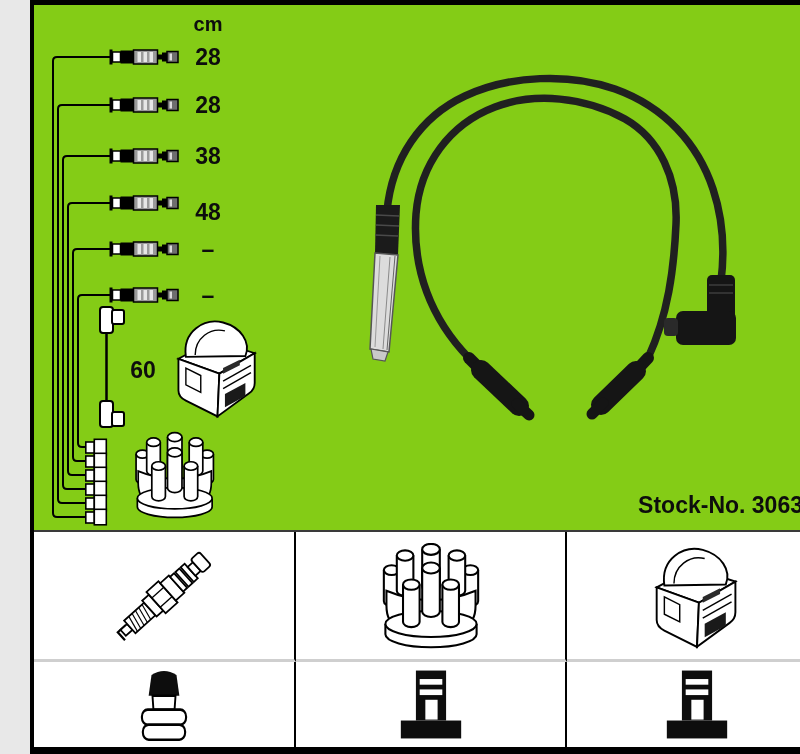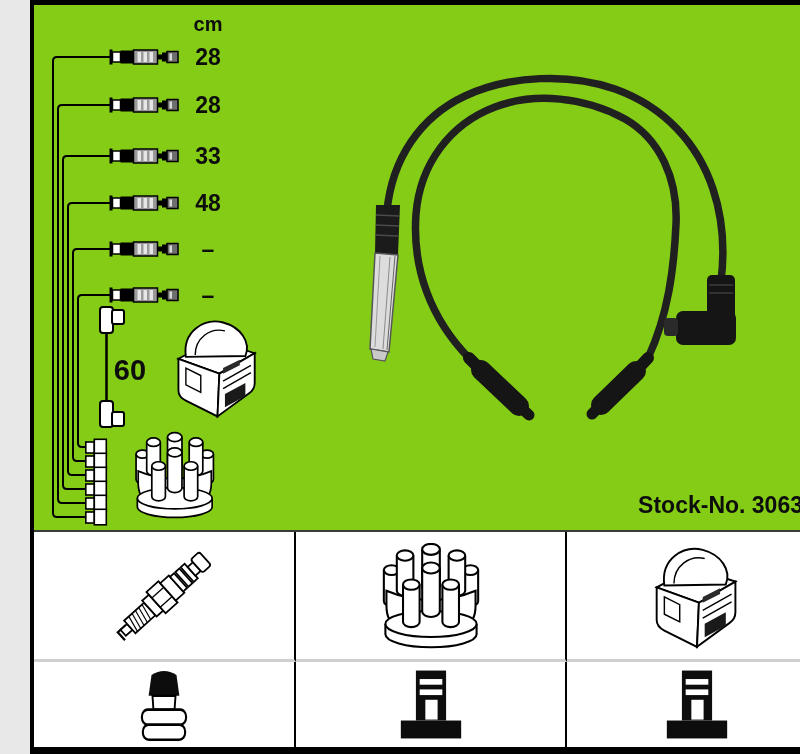--- a/index.html
+++ b/index.html
@@ -10,21 +10,21 @@
   .frame-bar{position:absolute;background:#000;}
   .frame-top{left:0;top:0;width:800px;height:5px;}
   .frame-left{left:0;top:0;width:4px;height:754px;}
   .frame-right{right:0;top:0;width:3px;height:754px;}
   .frame-bottom{left:0;bottom:0;width:800px;height:7px;}
 
   .abs{position:absolute;}
   .lbl{position:absolute;font-weight:700;color:#0d0d0d;text-align:center;}
   .lbl-cm{left:158px;top:12px;width:40px;font-size:20px;line-height:24px;}
   .len{left:156px;width:44px;height:26px;font-size:23px;line-height:26px;}
-  .lbl-60{left:78px;top:357px;width:44px;height:26px;font-size:29px;line-height:26px;}
+  .lbl-60{left:91px;top:357px;width:44px;height:26px;font-size:23px;line-height:26px;}
   .product-code{right:27px;top:452px;font-size:29px;letter-spacing:-0.5px;text-align:right;}
   .product-stock{right:27px;top:492px;font-size:23px;text-align:right;}
 
   .bottom-grid{
     position:absolute;left:4px;right:3px;top:530px;bottom:7px;
     border-top:2px solid #3a3a3a;
     display:grid;grid-template-columns:262px 271px 1fr;grid-template-rows:130px 1fr;
   }
   .cell{display:flex;align-items:center;justify-content:center;box-sizing:border-box;background:#fff;}
   .cell.cr{border-right:2px solid #000;}
@@ -169,22 +169,22 @@
       <rect x="70" y="401" width="13" height="26" rx="3" fill="#fff" stroke="#000" stroke-width="2"></rect>
       <rect x="82" y="412" width="12" height="14" rx="2" fill="#fff" stroke="#000" stroke-width="2"></rect>
     </g>
     <use href="#g-coil" transform="translate(141,316) scale(0.93)"></use>
     <use href="#g-cap" transform="translate(98,432) scale(0.85)"></use>
   </svg>
 
   <div class="lbl lbl-cm">cm</div>
   <div class="lbl len" style="top:44px">28</div>
   <div class="lbl len" style="top:92px">28</div>
-  <div class="lbl len" style="top:143px">33</div>
-  <div class="lbl len" style="top:190px">48</div>
+  <div class="lbl len" style="top:143px">38</div>
+  <div class="lbl len" style="top:199px">48</div>
   <div class="lbl len" style="top:236px">–</div>
   <div class="lbl len" style="top:282px">–</div>
   <div class="lbl lbl-60">60</div>
 
   <svg class="abs" style="left:300px;top:55px" width="430" height="395" viewBox="0 0 430 395">
     <g fill="none" stroke="#202020" stroke-width="7.5" stroke-linecap="round">
       <path d="M57,156 C62,104 90,62 135,41 C180,20 240,18 285,34 C335,52 368,89 383,134 C393,164 395,194 391,226"></path>
       <path d="M139,303 C101,264 82,214 86,159 C90,109 120,69 165,52 C205,37 255,42 295,64 C330,84 348,124 346,169 C344,214 338,260 318,303"></path>
     </g>
 

